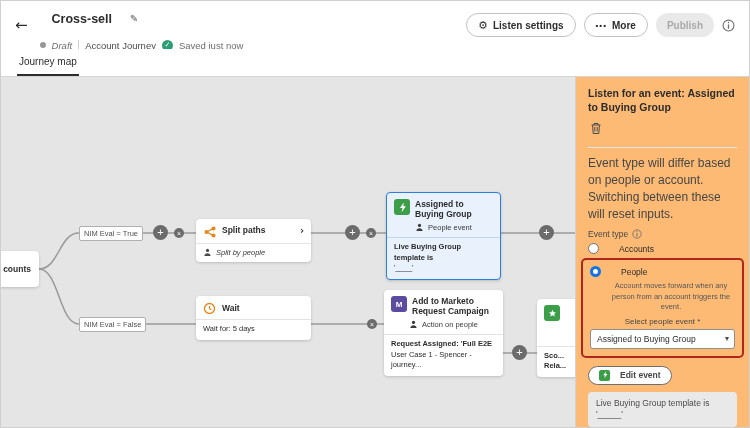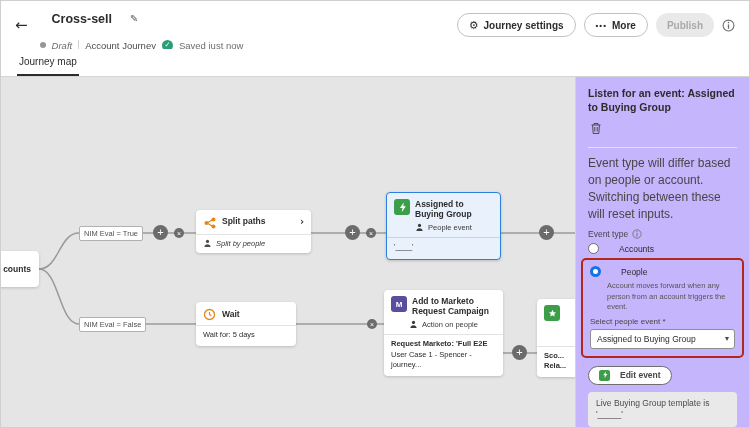--- a/index.html
+++ b/index.html
@@ -59,30 +59,30 @@
   .sq-green{background:var(--c-event_green);}
   .sq-purple{background:var(--c-purple);color:#fff;font-size:8px;font-weight:700;}
   .nicon-orange{color:var(--c-orange);display:flex;flex:0 0 14px;}
   .entry{display:flex;align-items:center;justify-content:flex-end;padding-right:8px;font-weight:700;font-size:8.5px;}
 
   .edge-pill{position:absolute;background:#fff;border:1px solid #b0b0b0;border-radius:2px;font-size:7.5px;color:#505050;padding:2px 4px;white-space:nowrap;z-index:3;}
   .plus{position:absolute;width:15px;height:15px;border-radius:50%;background:var(--c-plus);color:#fff;display:flex;align-items:center;justify-content:center;font-size:11px;line-height:1;z-index:3;border:none;cursor:pointer;padding:0;}
   .xdot{position:absolute;width:10px;height:10px;border-radius:50%;background:var(--c-plus);color:#fff;display:flex;align-items:center;justify-content:center;font-size:7px;line-height:1;z-index:3;cursor:pointer;}
 
   
-  .panel{width:174px;flex:0 0 174px;border-left:1px solid var(--c-panel_border);background:#c4b5fd;padding:10px 12px;font-size:8.5px;overflow:hidden;position:relative;}
+  .panel{width:174px;flex:0 0 174px;border-left:1px solid var(--c-panel_border);background:#fdba74;padding:10px 12px;font-size:8.5px;overflow:hidden;position:relative;}
   .panel h2{margin:0;font-size:10.5px;line-height:1.3;font-weight:700;}
   .trash{border:none;background:none;padding:2px;margin:6px 0 0;cursor:pointer;display:block;}
   .panel hr{border:none;border-top:1px solid var(--c-divider);margin:7px 0;}
   .desc{margin:4px 0 6px;font-size:12px;line-height:1.4;color:#464646;}
   .etlabel{display:flex;align-items:center;gap:4px;margin:7px 0 4px;color:#464646;font-size:8.5px;}
   .radio-row{display:flex;align-items:center;gap:20px;margin:4px 0;cursor:pointer;}
   .radio{width:11px;height:11px;border:1.5px solid #6e6e6e;border-radius:50%;background:#fff;flex:0 0 11px;}
   .radio.sel{border:3.5px solid var(--c-accent);}
-  .annotation{border:2px solid var(--c-annotation);border-radius:5px;margin:2px -7px 7px;padding:2px 7px 7px;}
+  .annotation{border:2px solid var(--c-annotation);border-radius:5px;margin:2px -7px 7px;padding:2px 7px 7px;text-align:center;}
   .help{margin:1px 0 4px 17px;font-size:7.5px;line-height:1.35;color:#565656;}
   .sellabel{margin:5px 0 3px;font-size:8px;color:#464646;}
   .select{display:flex;align-items:center;height:20px;border:1px solid #8e8e8e;border-radius:3px;background:#fff;padding-left:6px;cursor:pointer;}
   .selval{white-space:nowrap;overflow:hidden;text-overflow:ellipsis;}
   .caret{margin-left:auto;padding:0 5px;font-size:8px;color:#4b4b4b;font-family:"DejaVu Sans",sans-serif;}
   .editbtn{display:inline-flex;align-items:center;gap:10px;margin:1px 0 7px;border:1.5px solid #6e6e6e;border-radius:12px;padding:3px 10px;background:#fff;font-size:8.5px;font-weight:700;color:#464646;cursor:pointer;font-family:inherit;}
   .notebox{background:#e9e9e9;border-radius:4px;padding:6px 8px;font-size:8.5px;line-height:1.35;color:#4b4b4b;}
   .trow{display:flex;align-items:center;justify-content:space-between;margin:5px 0 4px;}
   .tlabel{font-size:9px;}
   .toggle{width:22px;height:12px;border-radius:6px;background:#c2c2c2;position:relative;cursor:pointer;display:inline-block;}
@@ -106,21 +106,21 @@
         <span class="draft">Draft</span>
         <span class="vsep"></span>
         <span>Account Journey</span>
         <span class="checkbadge">✓</span>
         <span class="saved">Saved just now</span>
       </div>
     </div>
     <div class="hright">
       <button class="btn">
         <span class="gear">⚙</span>
-        <span>Journey settings</span>
+        <span>Listen settings</span>
       </button>
       <button class="btn">
         <span class="more">•••</span>
         <span>More</span>
       </button>
       <button class="btn publish">
         <span>Publish</span>
       </button>
       <span class="infoicon">
         <svg width="13" height="13" viewBox="0 0 12 12">
@@ -156,21 +156,21 @@
 
       <button class="plus" style="left:152px;top:148px;">+</button>
       <button class="plus" style="left:344px;top:148px;">+</button>
       <button class="plus" style="left:538px;top:148px;">+</button>
       <button class="plus" style="left:511px;top:268px;">+</button>
 
       <span class="xdot" style="left:173px;top:151px;">×</span>
       <span class="xdot" style="left:365px;top:151px;">×</span>
       <span class="xdot" style="left:366px;top:242px;">×</span>
 
-      <div class="node" style="left:195px;top:133px;width:115px;">
+      <div class="node" style="left:195px;top:142px;width:115px;">
         <div class="node-head">
           <span class="nicon-orange">
             <svg width="14" height="14" viewBox="0 0 14 14">
                 <path d="M4 7 L10 3.5 M4 7 L10 10.5" stroke="currentColor" stroke-width="1.3" fill="none"></path>
                 <circle cx="3.5" cy="7" r="2" fill="currentColor"></circle>
                 <circle cx="10.5" cy="3.5" r="2" fill="currentColor"></circle>
                 <circle cx="10.5" cy="10.5" r="2" fill="currentColor"></circle>
               </svg>
           </span>
           <span class="node-title">Split paths</span>
@@ -197,25 +197,26 @@
         </div>
         <div class="node-sub center">
           <svg width="9" height="9" viewBox="0 0 12 12" fill="#3a3a3a">
               <circle cx="6" cy="3.2" r="2.1"></circle>
               <path d="M1.8 10.6c.3-2.4 2-3.7 4.2-3.7s3.9 1.3 4.2 3.7z"></path>
             </svg>
           <span>People event</span>
         </div>
         <div class="node-div"></div>
         <div class="node-detail">
+          <div class="bold">Live Buying Group template is</div>
           <div>'____'</div>
         </div>
       </div>
 
-      <div class="node" style="left:195px;top:225px;width:100px;">
+      <div class="node" style="left:195px;top:219px;width:115px;">
         <div class="node-head" style="align-items:center;">
           <span class="nicon-orange">
             <svg width="13" height="13" viewBox="0 0 14 14">
                 <circle cx="7" cy="7" r="5.4" fill="none" stroke="currentColor" stroke-width="1.4"></circle>
                 <path d="M7 4.2 V7 L9 8.4" fill="none" stroke="currentColor" stroke-width="1.3"></path>
               </svg>
           </span>
           <span class="node-title">Wait</span>
         </div>
         <div class="node-div"></div>
@@ -229,21 +230,21 @@
         </div>
         <div class="node-sub center">
           <svg width="9" height="9" viewBox="0 0 12 12" fill="#3a3a3a">
               <circle cx="6" cy="3.2" r="2.1"></circle>
               <path d="M1.8 10.6c.3-2.4 2-3.7 4.2-3.7s3.9 1.3 4.2 3.7z"></path>
             </svg>
           <span>Action on people</span>
         </div>
         <div class="node-div"></div>
         <div class="node-detail">
-          <div class="bold">Request Marketo: 'Full E2E</div>
+          <div class="bold">Request Assigned: 'Full E2E</div>
           <div>User Case 1 - Spencer -journey...</div>
         </div>
       </div>
 
       <div class="node" style="left:536px;top:222px;width:118px;height:78px;display:flex;flex-direction:column;">
         <div class="node-head" style="flex:1;">
           <span class="sqicon sq-green">
             <svg width="9" height="9" viewBox="0 0 12 12">
                 <path d="M6 1l1.4 3.2 3.4.3-2.6 2.2.8 3.3L6 8.3 3 10l.8-3.3L1.2 4.5l3.4-.3z" fill="#fff"></path>
               </svg>

